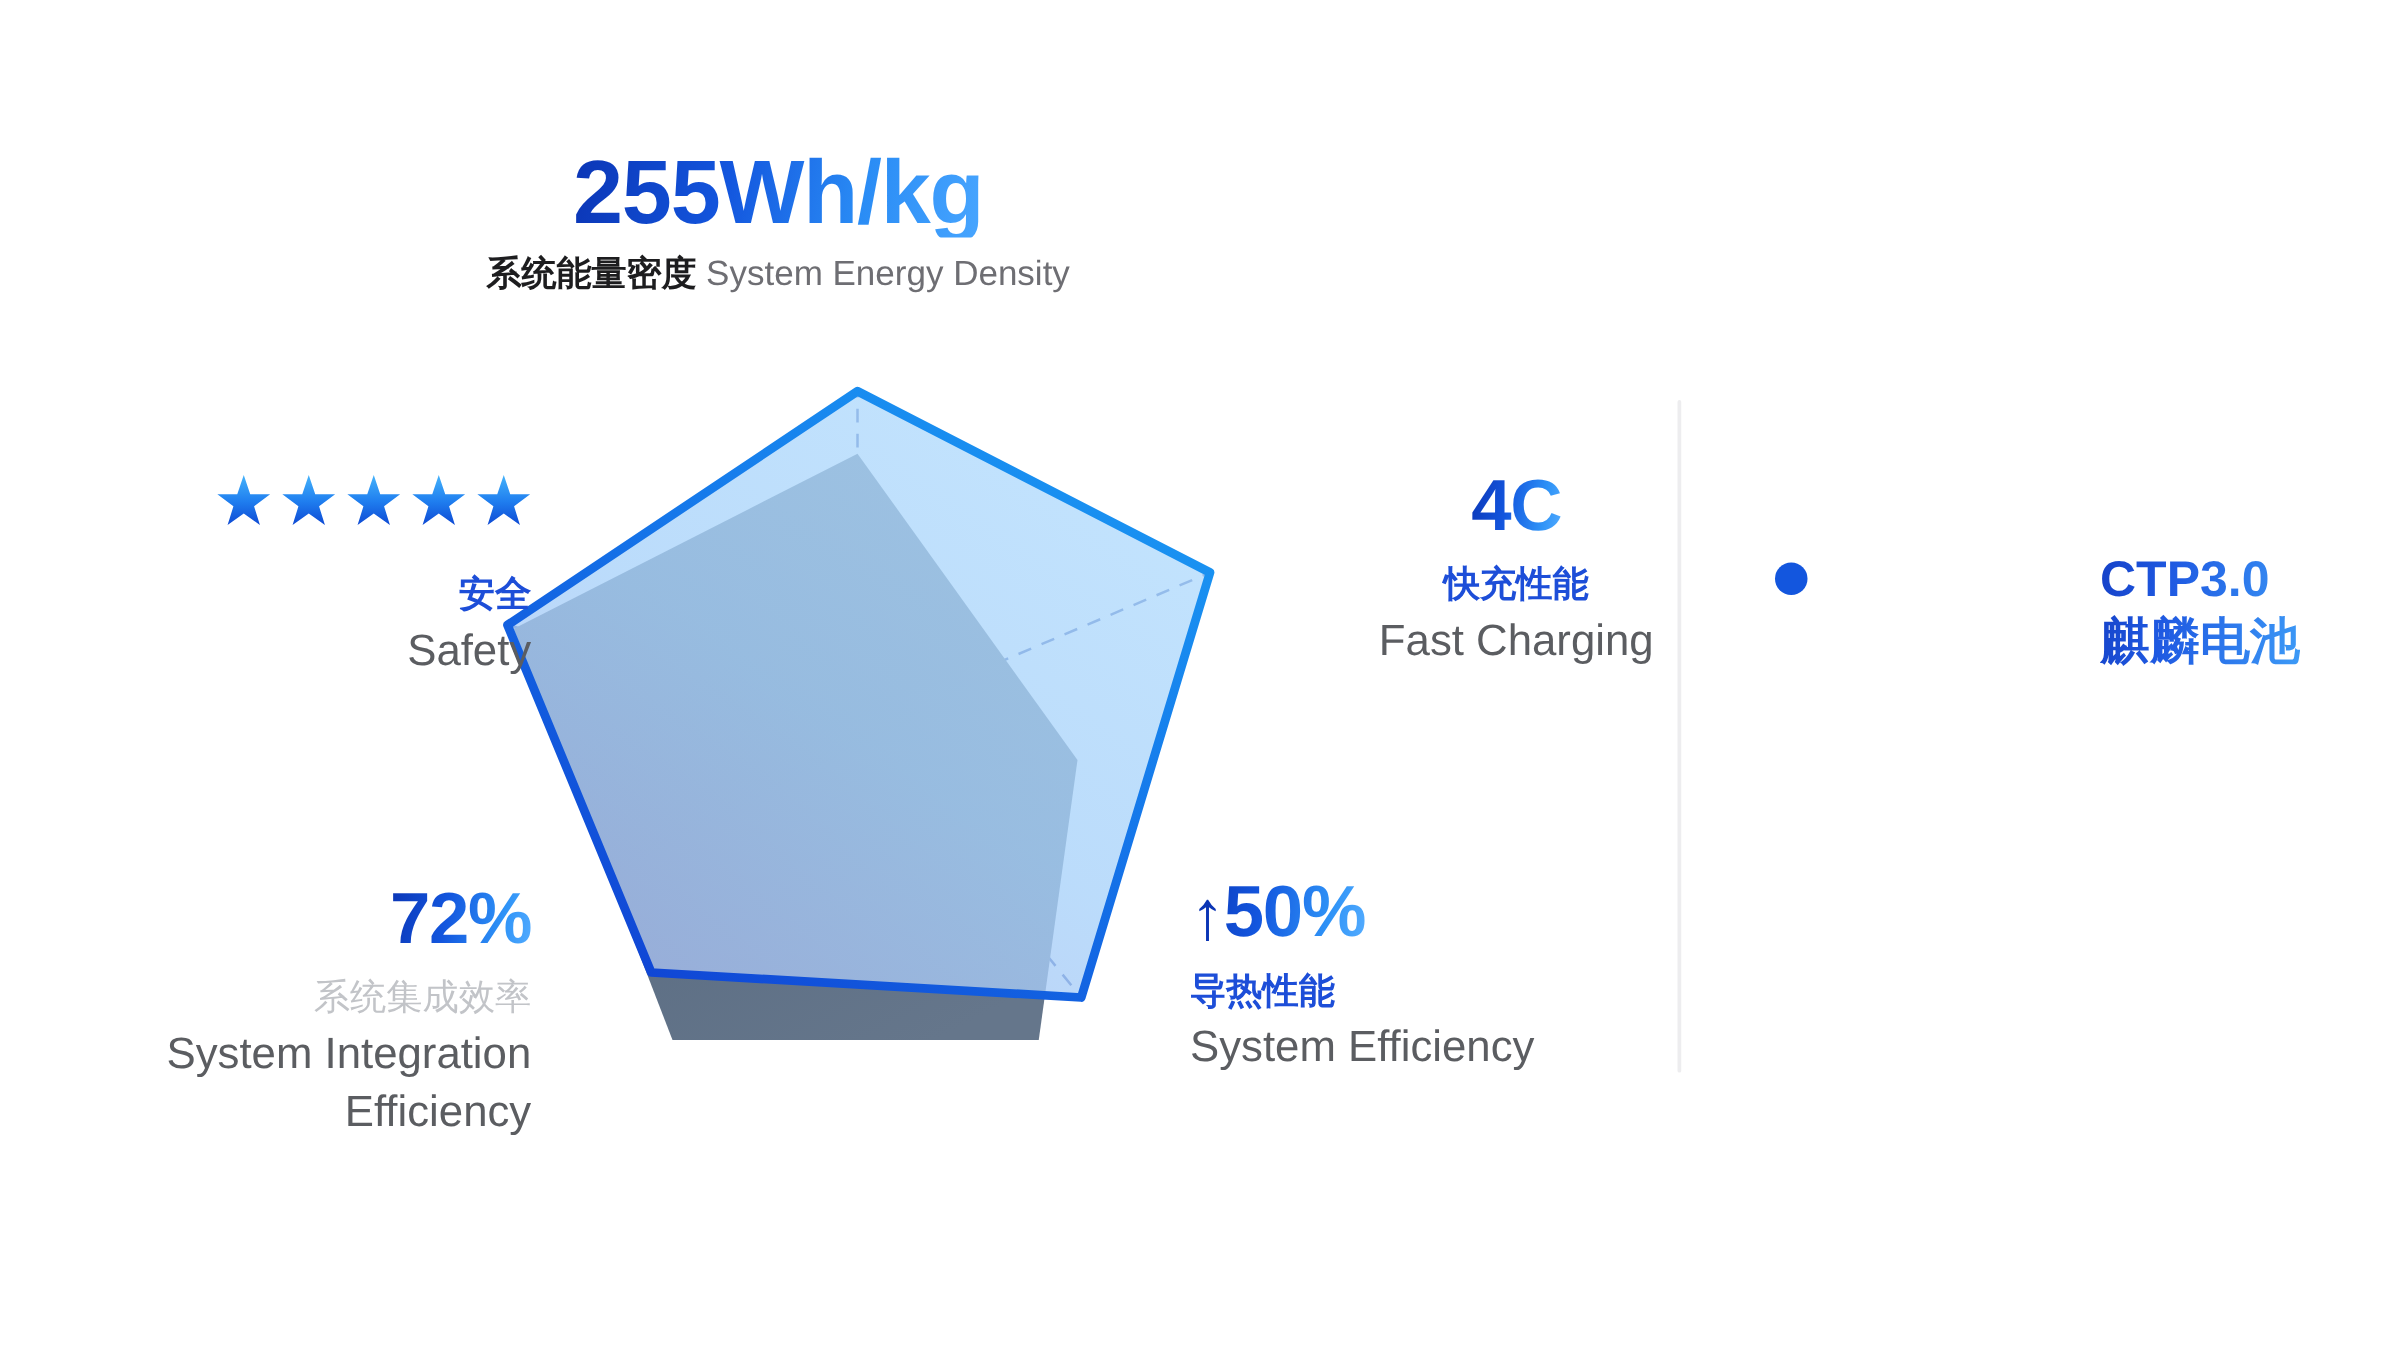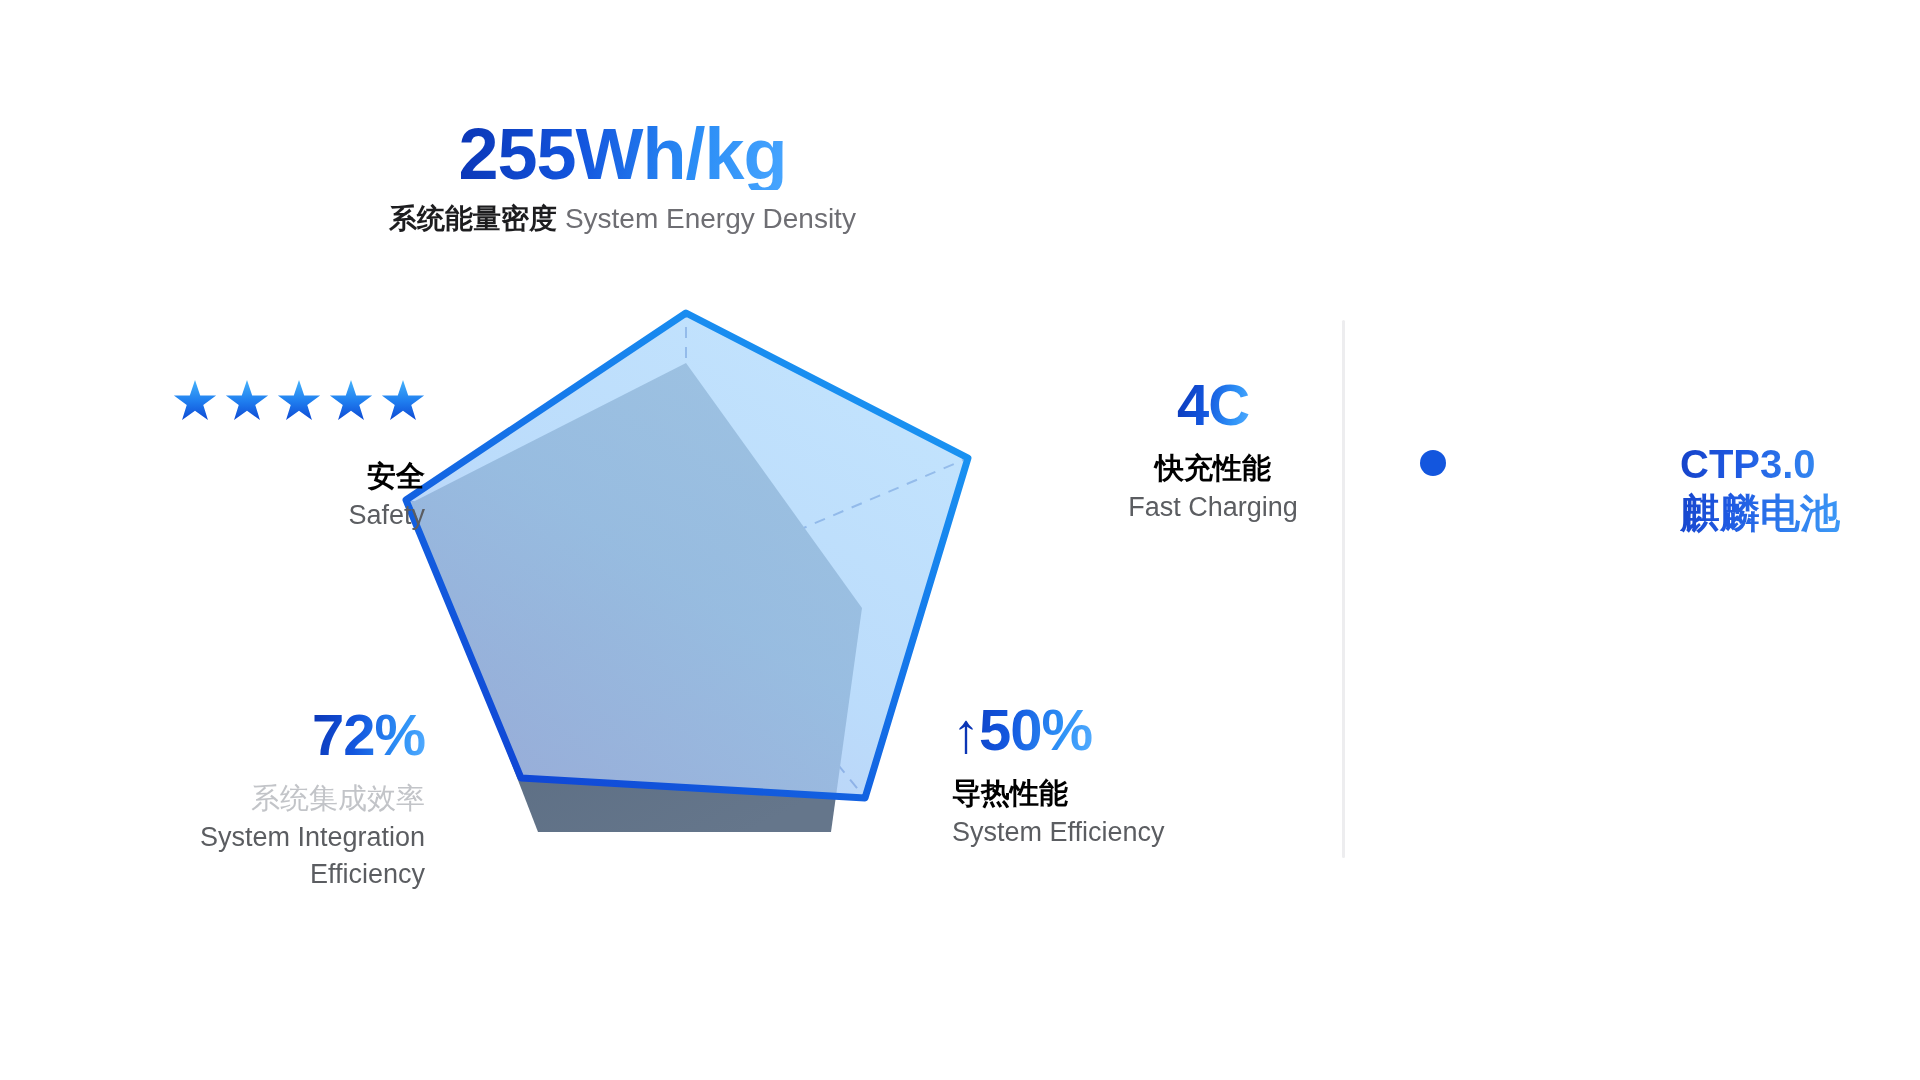--- a/index.html
+++ b/index.html
@@ -34,23 +34,23 @@
 
   
   .metric{position:absolute;}
   .metric .value{
     font-size:58px;font-weight:700;line-height:1.05;letter-spacing:-1px;
     background:linear-gradient(100deg,#0b35b5 0%,#1356de 40%,#2f93f7 78%,#55adff 100%);
     -webkit-background-clip:text;background-clip:text;
     color:transparent;-webkit-text-fill-color:transparent;
     display:inline-block;white-space:nowrap;
   }
-  .metric .cn{font-size:29px;font-weight:700;color:#000000;line-height:1.3;margin-top:14px;}
+  .metric .cn{font-size:29px;font-weight:700;color:#1d4ed8;line-height:1.3;margin-top:14px;}
   .metric .cn.faded{color:#c2c4c8;font-weight:400;}
-  .metric .en{font-size:27px;color:#5b5d61;line-height:1.3;margin-top:2px;}
+  .metric .en{font-size:35px;color:#5b5d61;line-height:1.3;margin-top:2px;}
 
   #metric-safety{left:60px;top:380px;width:365px;text-align:right;}
   #metric-safety .stars{font-size:0;line-height:0;margin-bottom:34px;}
   .star{
     display:inline-block;width:44px;height:44px;margin-left:8px;
     background:linear-gradient(180deg,#45b3fb 0%,#1f7eef 48%,#0b3fce 100%);
     clip-path:polygon(50% 0%,61.8% 35%,98% 35%,68.8% 57%,79.4% 91%,50% 70%,20.6% 91%,31.2% 57%,2% 35%,38.2% 35%);
   }
   #metric-integration{left:45px;top:705px;width:380px;text-align:right;}
   #metric-fastcharge{left:1048px;top:375px;width:330px;text-align:center;}

